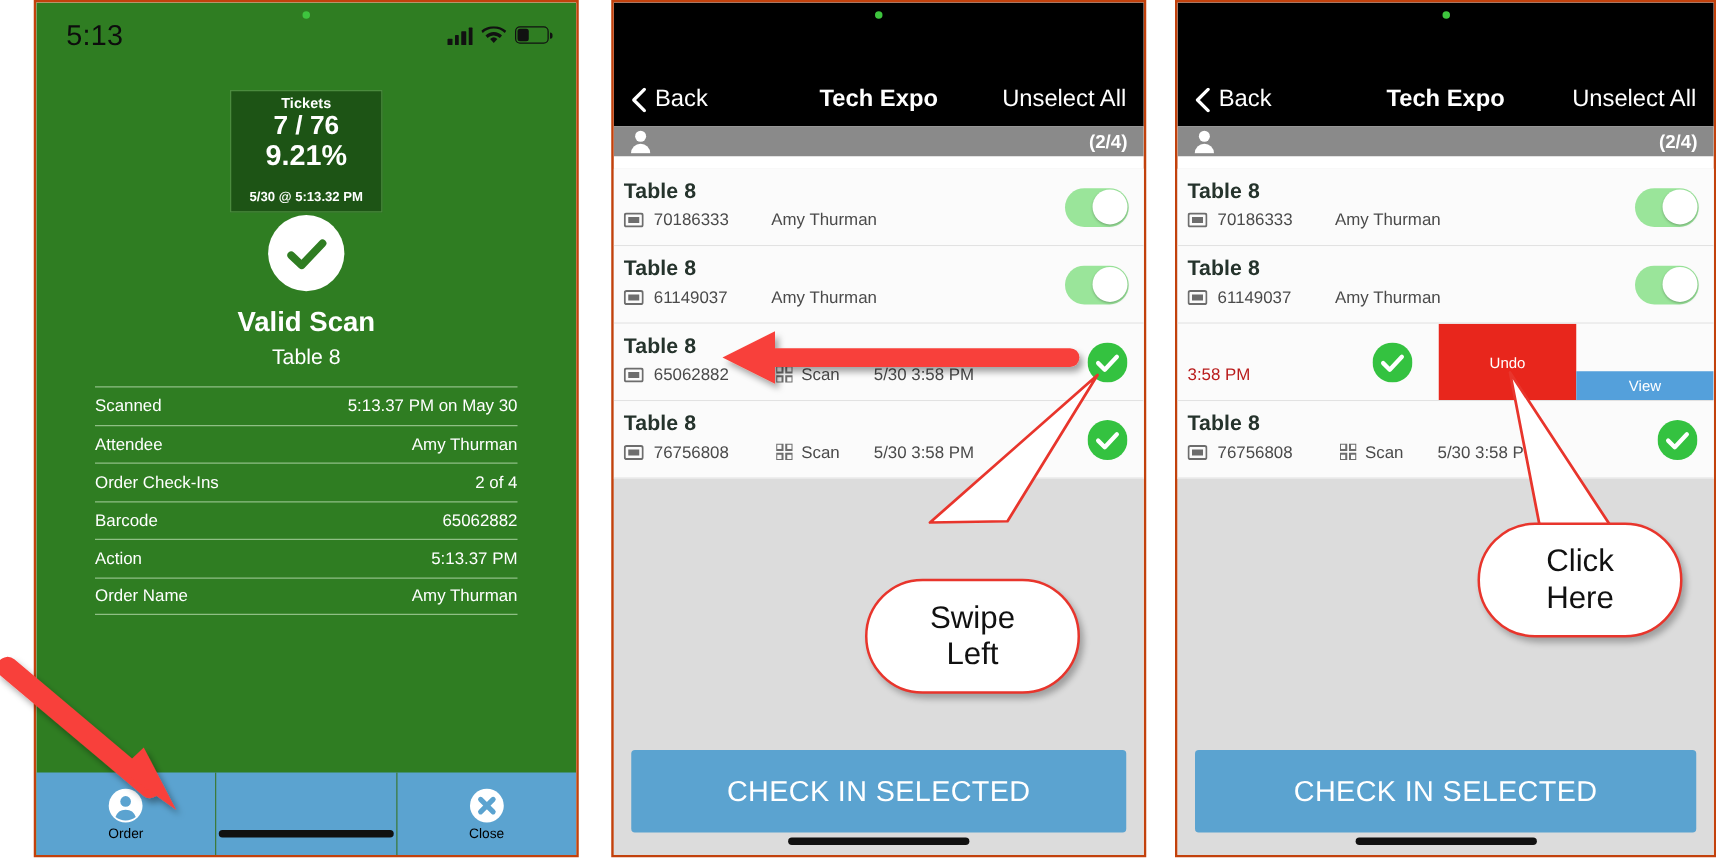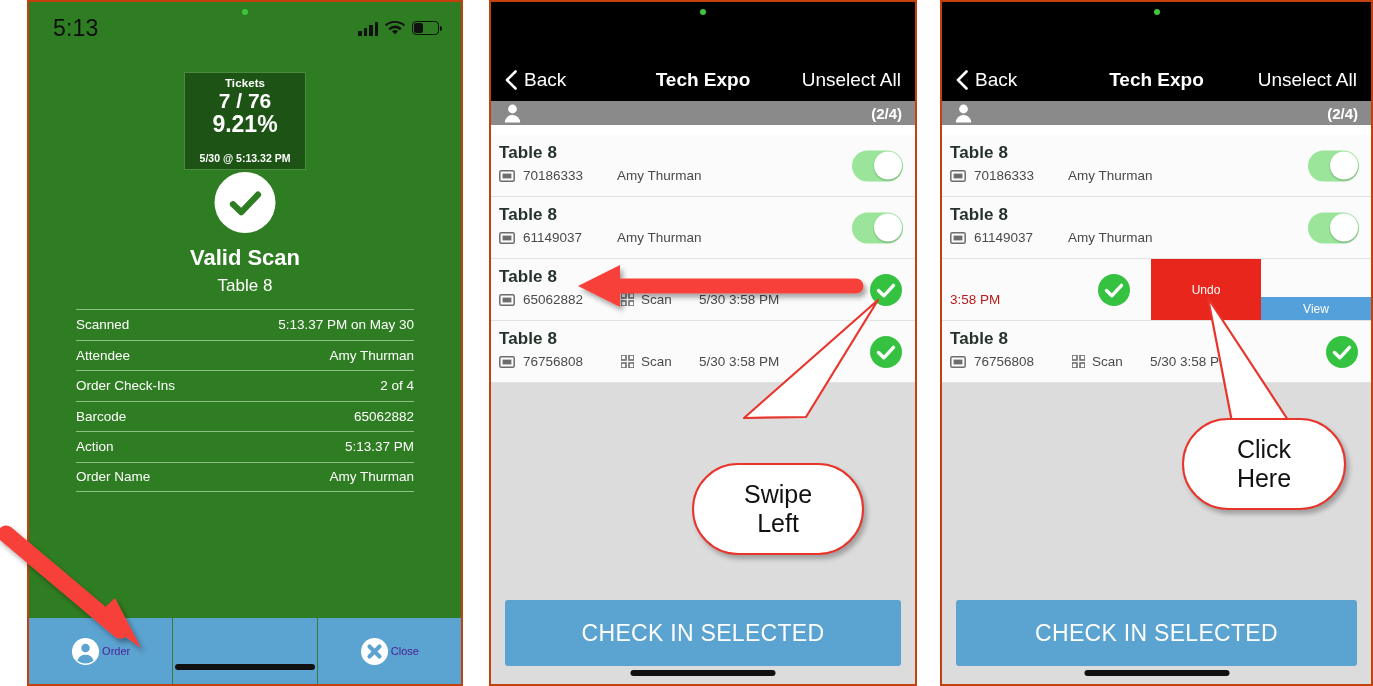--- a/index.html
+++ b/index.html
@@ -63,22 +63,22 @@
   .detail-row {
     display: flex; justify-content: space-between; align-items: center;
     height: 30.5px; color: #fff; font-size: 13.5px;
     border-top: 1px solid #8fbf85;
   }
   .detail-list .detail-row:last-child { border-bottom: 1px solid #8fbf85; }
   .detail-k { font-weight: 400; }
   .detail-v { font-weight: 400; }
 
   .tabbar { position: absolute; left: 0; right: 0; bottom: 0; height: 66px; background: #5ba3d0; display: flex; }
-  .tabbar .tab { flex: 1; position: relative; display: flex; flex-direction: row;
-                 align-items: center; justify-content: center; gap: 2px; color: #4c1d95; }
+  .tabbar .tab { flex: 1; position: relative; display: flex; flex-direction: column;
+                 align-items: center; justify-content: center; gap: 2px; color: #000000; }
   .tabbar .tab + .tab { border-left: 1px solid #3d7a3a; }
   .tab-label { font-size: 11px; }
   .tab-ico { width: 29px; height: 29px; }
   .home-ind { position: absolute; bottom: 14px; left: 50%; transform: translateX(-50%);
               width: 140px; height: 6px; border-radius: 3px; background: #111; }
 
   
   .dark-top { position:absolute; top:0; left:0; right:0; height: 99px; background:#000; }
   .navbar { position:absolute; top:57px; left:0; right:0; height: 42px;
             display:flex; align-items:center; color:#fff; }

